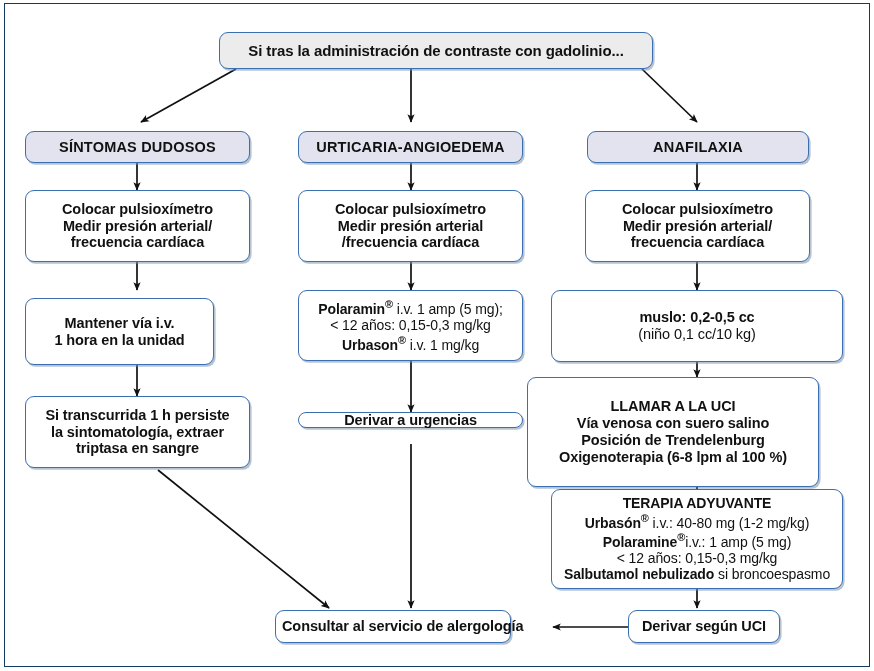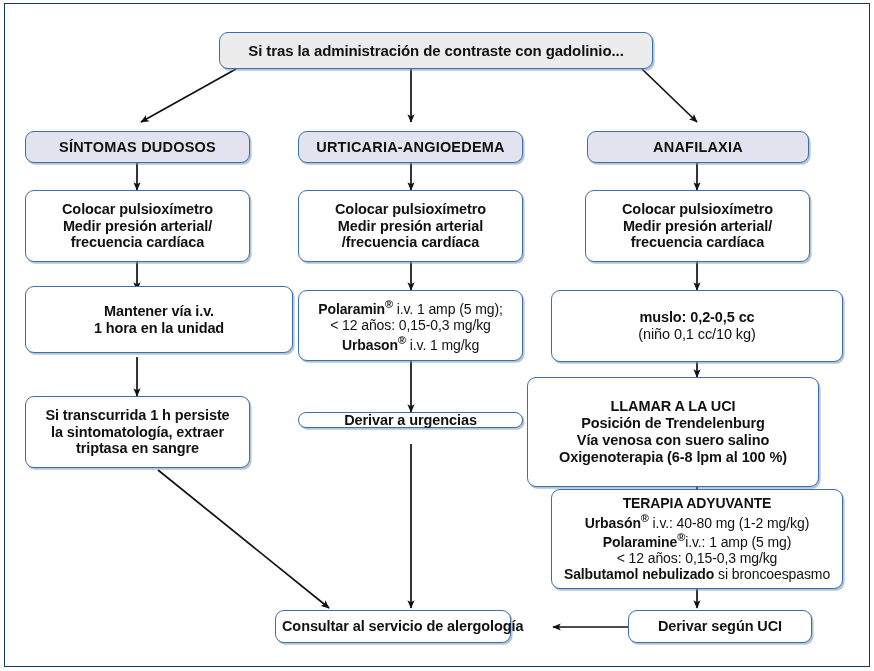--- a/index.html
+++ b/index.html
@@ -132,21 +132,21 @@
   </div>
 
   <div class="node" style="left:25px; top:190px; width:225px; height:72px;">
     <div class="lines">
       <span class="ln">Colocar pulsioxímetro</span>
       <span class="ln">Medir presión arterial/</span>
       <span class="ln">frecuencia cardíaca</span>
     </div>
   </div>
 
-  <div class="node" style="left:25px; top:286px; width:268px; height:67px;">
+  <div class="node" style="left:25px; top:298px; width:189px; height:67px;">
     <div class="lines">
       <span class="ln">Mantener vía i.v.</span>
       <span class="ln">1 hora en la unidad</span>
     </div>
   </div>
 
   <div class="node" style="left:25px; top:396px; width:225px; height:72px;">
     <div class="lines">
       <span class="ln">Si transcurrida 1 h persiste</span>
       <span class="ln">la sintomatología, extraer</span>
@@ -199,41 +199,41 @@
   <div class="node" style="left:551px; top:290px; width:292px; height:72px;">
     <div class="lines">
         <span class="ln"><span class="b">muslo: 0,2-0,5 cc</span></span>
         <span class="ln"><span class="n">(niño 0,1 cc/10 kg)</span></span>
       </div>
   </div>
 
   <div class="node" style="left:527px; top:377px; width:292px; height:110px;">
     <div class="lines">
       <span class="ln">LLAMAR A LA UCI</span>
+      <span class="ln">Vía venosa con suero salino</span>
       <span class="ln">Posición de Trendelenburg</span>
-      <span class="ln">Vía venosa con suero salino</span>
       <span class="ln">Oxigenoterapia (6-8 lpm al 100 %)</span>
     </div>
   </div>
 
   <div class="node alt" style="left:551px; top:489px; width:292px; height:100px;">
     <div class="lines">
         <span class="ln"><span class="b">TERAPIA ADYUVANTE</span></span>
         <span class="ln"><span class="b">Urbasón</span><span class="b" style="font-size: 0.78em; vertical-align: super;">®</span><span class="n"> i.v.: 40-80 mg (1-2 mg/kg)</span></span>
         <span class="ln"><span class="b">Polaramine</span><span class="b" style="font-size: 0.78em; vertical-align: super;">®</span><span class="n">i.v.: 1 amp (5 mg)</span></span>
         <span class="ln"><span class="n">&lt; 12 años: 0,15-0,3 mg/kg</span></span>
         <span class="ln"><span class="b">Salbutamol nebulizado</span><span class="n"> si broncoespasmo</span></span>
       </div>
   </div>
 
   <div class="node" style="left:275px; top:610px; width:236px; height:33px;">
     <div class="lines">
       <span class="ln">Consultar al servicio de alergología</span>
     </div>
   </div>
 
-  <div class="node" style="left:628px; top:610px; width:184px; height:33px;">
+  <div class="node" style="left:628px; top:610px; width:152px; height:33px;">
     <div class="lines">
       <span class="ln">Derivar según UCI</span>
     </div>
   </div>
 
 </div>
 
 </body></html>

